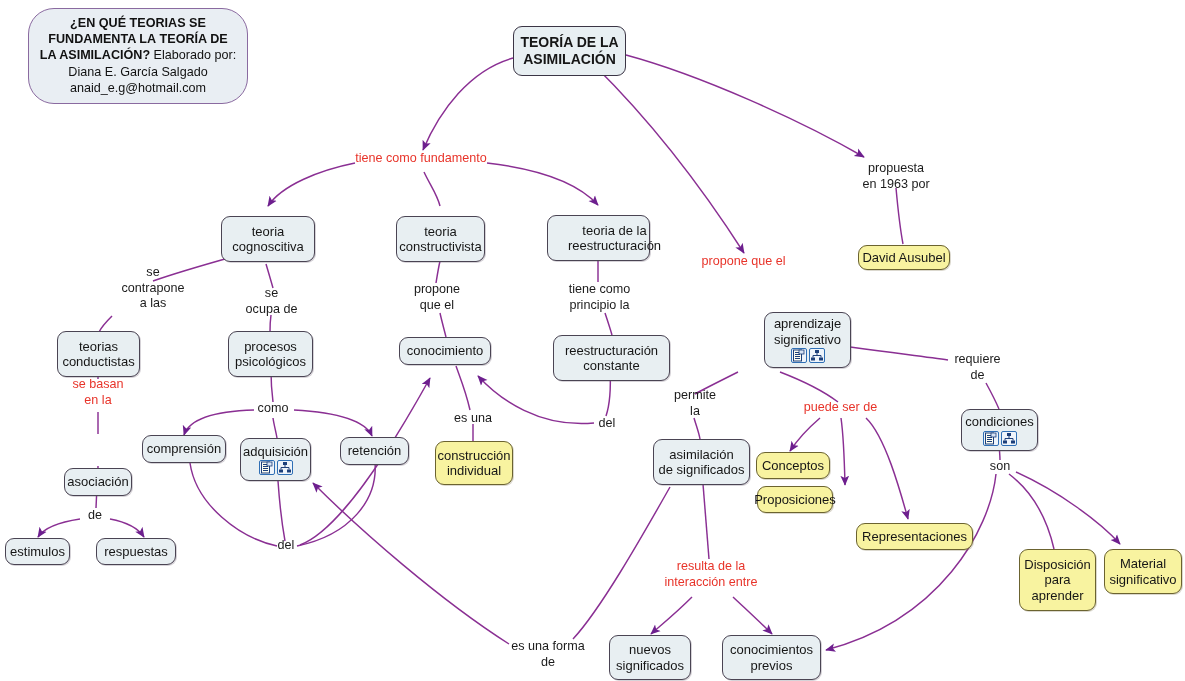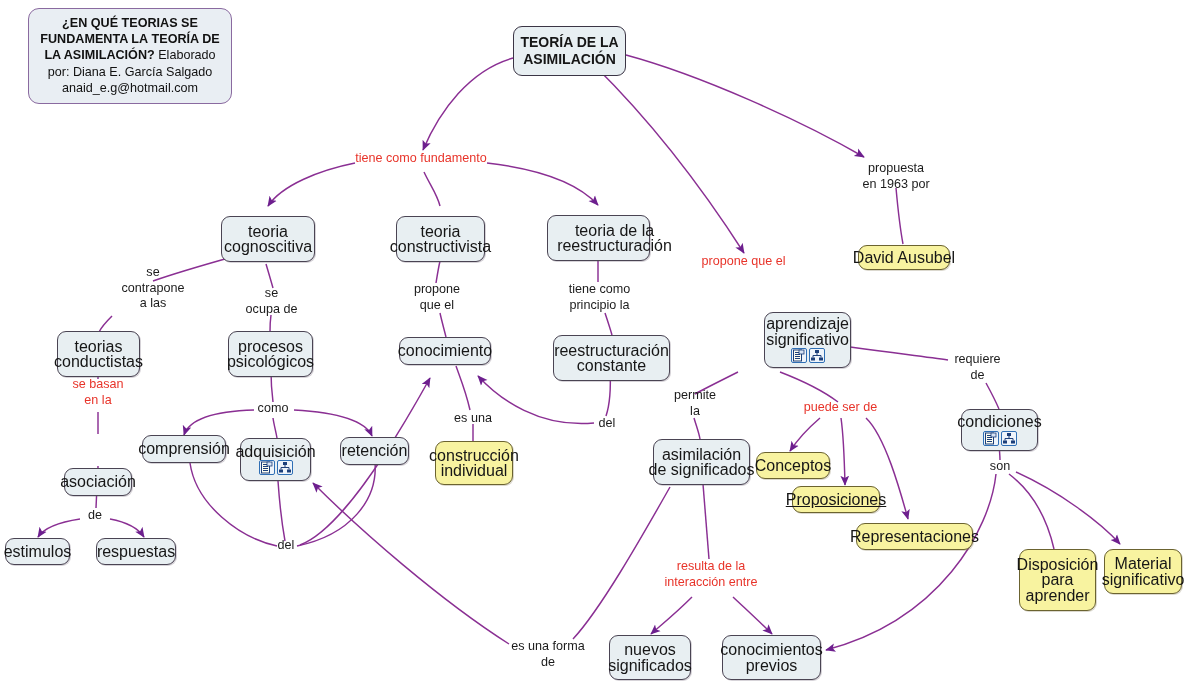--- a/index.html
+++ b/index.html
@@ -25,21 +25,21 @@
   
   .node{
     position:absolute;
     box-sizing:border-box;
     display:flex;
     flex-direction:column;
     align-items:center;
     justify-content:center;
     text-align:center;
     border-radius:9px;
-    font-size:16px;
+    font-size:13px;
     line-height:15.5px;
     color:#161616;
     padding:4px 8px;
     white-space:nowrap;
   }
   .node.blue{
     background:#e8eff2;
     border:1.3px solid #4a4453;
     box-shadow:1px 1px 0 rgba(90,80,100,.25);
   }
@@ -204,21 +204,21 @@
       <path d="M692,597 C675,614 660,626 651,634" marker-end="url(#ar)"></path>
 
       <path d="M733,597 C750,613 764,626 772,634" marker-end="url(#ar)"></path>
 
       <path d="M670,487 C640,540 600,610 573,639"></path>
 
       <path d="M509,644 C440,600 360,530 313,483" marker-end="url(#ar)"></path>
     </g>
   </svg>
 
-  <div class="headercard" style="left:28px; top:8px; width:204px;">
+  <div class="headercard" style="left:28px; top:8px; width:220px;border-radius:26px;">
     <span class="hd">¿EN QUÉ TEORIAS SE FUNDAMENTA LA</span>
     <span class="hd">TEORÍA DE LA ASIMILACIÓN?</span>
     <span>Elaborado por:</span>
     <span>Diana E. García Salgado</span>
     <span>anaid_e.g@hotmail.com</span>
   </div>
 
   <div class="node root" style="left:513px; top:26px; width:113px; height:50px;">
     <span class="ln">TEORÍA DE LA</span>
     <span class="ln">ASIMILACIÓN</span>
@@ -363,21 +363,21 @@
             <line x1="11" y1="6.5" x2="11" y2="8.5" stroke="#1c3f7a" stroke-width="1"></line>
           </svg>
       </span>
     </span>
   </div>
 
   <div class="node yellow" style="left:756px; top:452px; width:74px; height:27px;">
     <span class="ln">Conceptos</span>
   </div>
 
-  <div class="node yellow" style="left:792px; top:486px; width:88px; height:27px;text-decoration:underline;">
+  <div class="node yellow" style="left:757px; top:486px; width:76px; height:27px;">
     <span class="ln">Proposiciones</span>
   </div>
 
   <div class="node yellow" style="left:856px; top:523px; width:117px; height:27px;">
     <span class="ln">Representaciones</span>
   </div>
 
   <div class="node blue" style="left:5px; top:538px; width:65px; height:27px;">
     <span class="ln">estimulos</span>
   </div>

